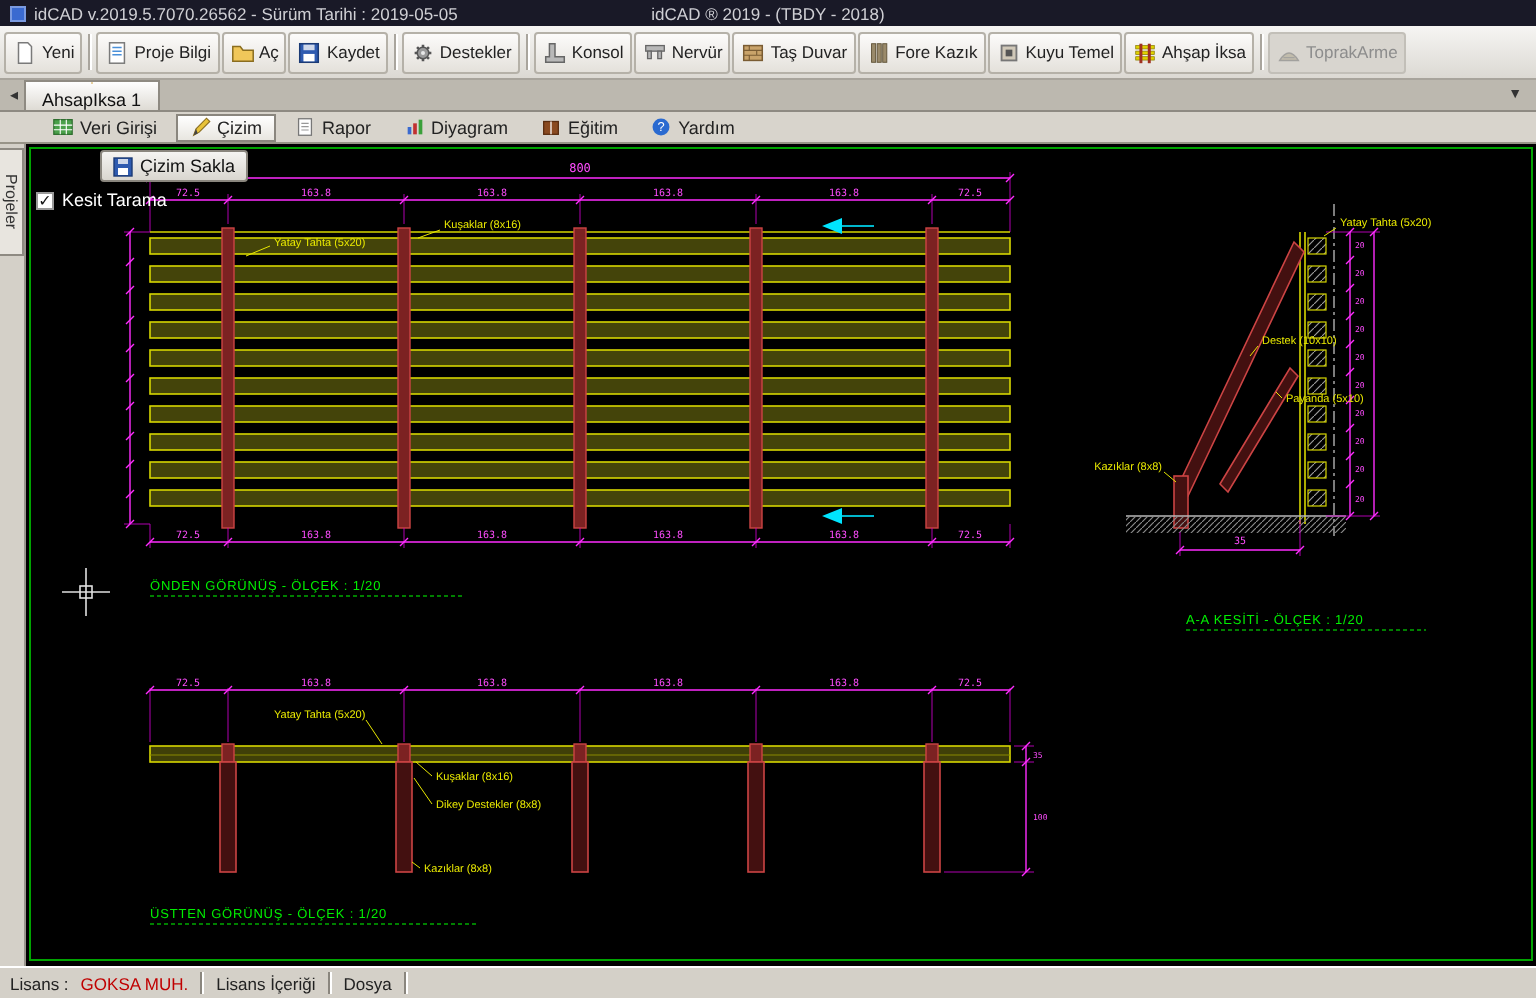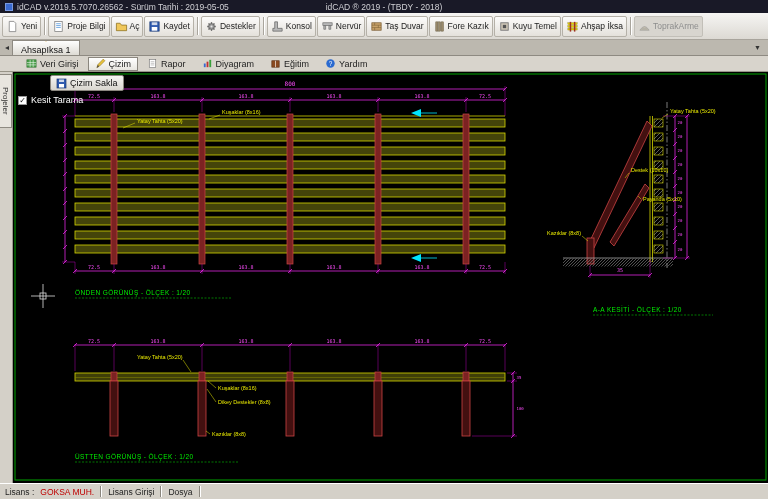--- a/index.html
+++ b/index.html
@@ -447,19 +447,19 @@
         <span class="box">✓</span>
         <span>Kesit Tarama</span>
       </div>
     </div>
   </div>
 
   <div class="statusbar">
     <span>Lisans :</span>
     <span class="red">GOKSA MUH.</span>
     <span class="ssep"></span>
-    <span>Lisans Girişi</span>
+    <span>Lisans İçeriği</span>
     <span class="ssep"></span>
     <span>Dosya</span>
     <span class="ssep"></span>
   </div>
 
 </div>
 
 </body></html>

